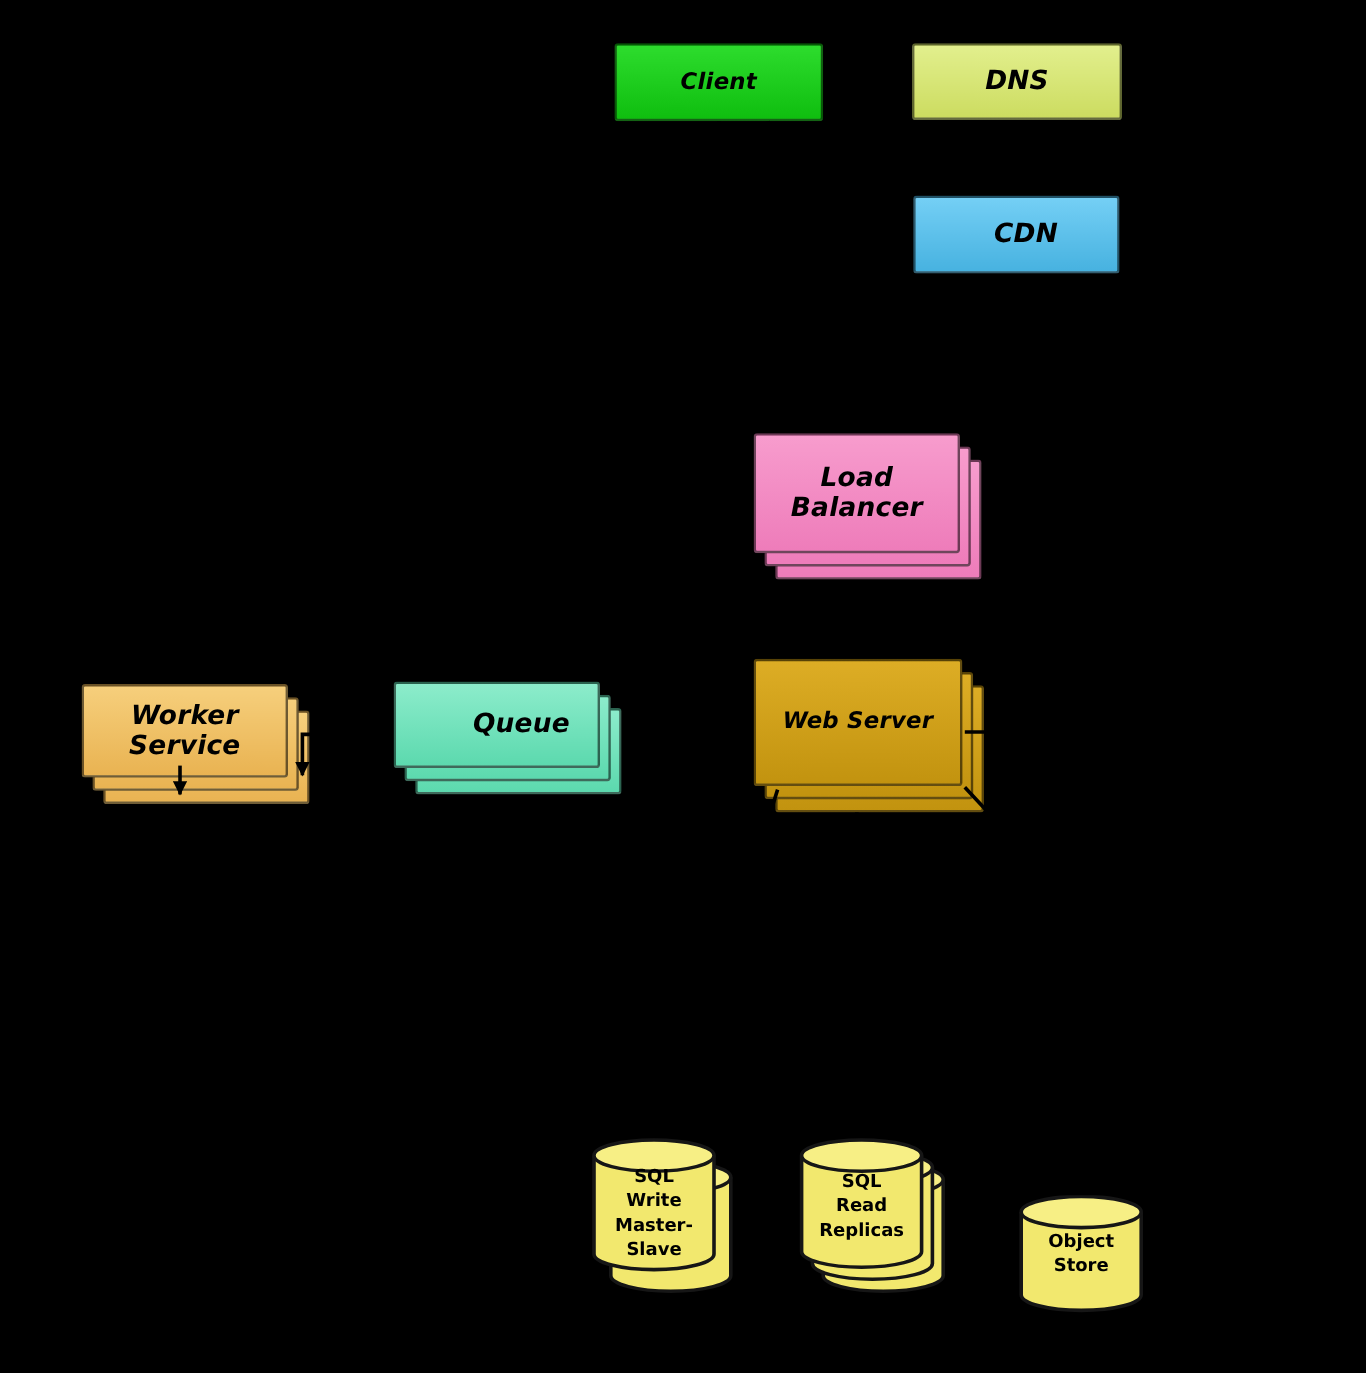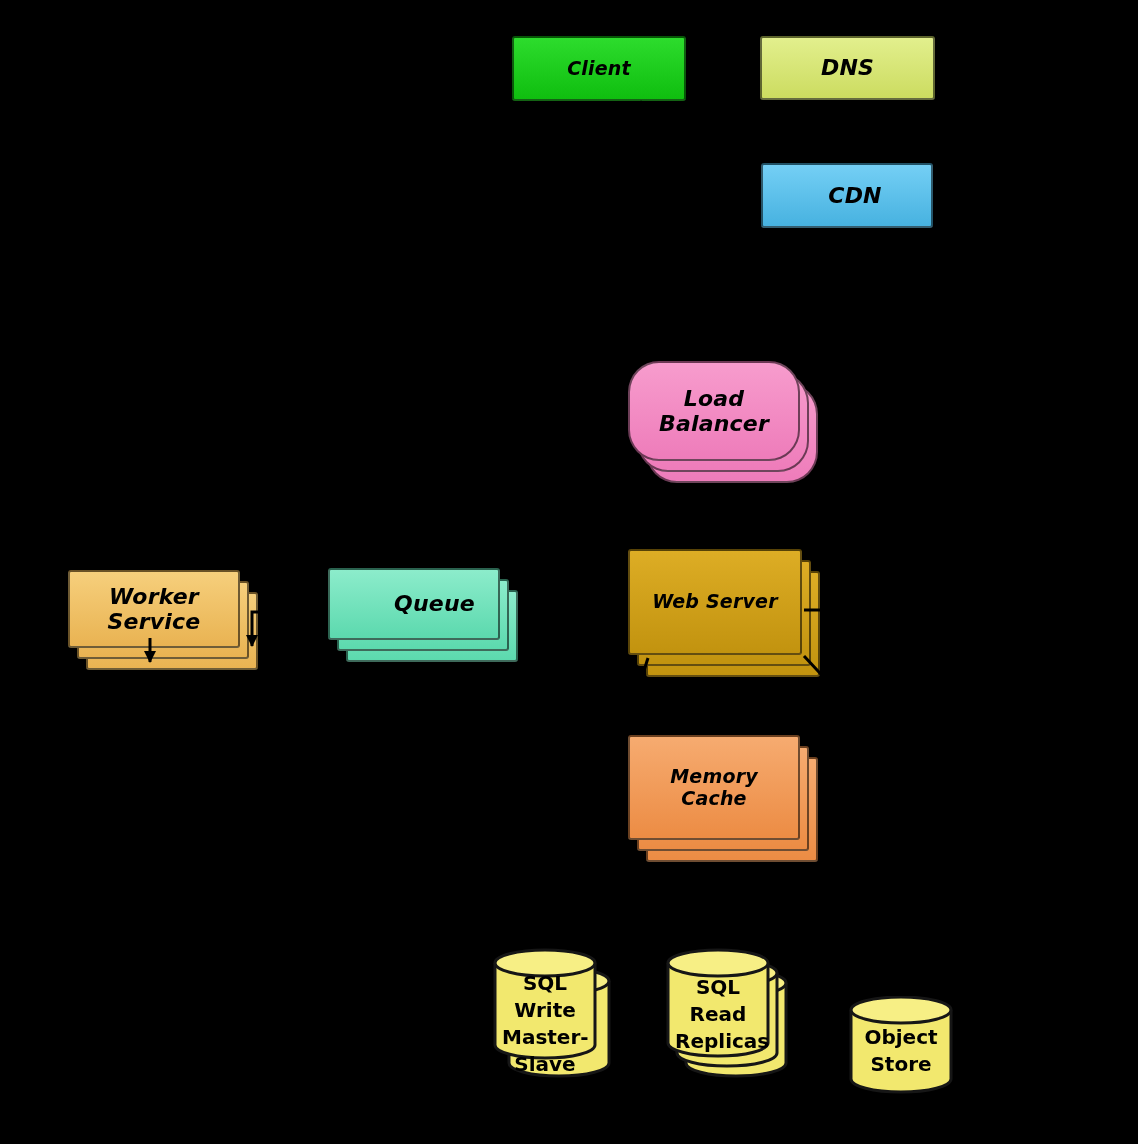--- a/index.html
+++ b/index.html
@@ -26,29 +26,29 @@
     letter-spacing:0.2px;
     line-height:1.15;
     padding:0 6px;
     font-style:italic;
   }
   .fs19{font-size:19px;} .fs18{font-size:22px;}
   
   .c-client{background:linear-gradient(180deg,#2ddc2d,#0fbe0f);}
   .c-dns{background:linear-gradient(180deg,#e2ef8d,#ccdc60);}
   .c-cdn{background:linear-gradient(180deg,#74cff5,#47b2e0);padding-left:16px;}
-  .c-lb{background:linear-gradient(180deg,#f79ccd,#ee7cba);border-radius:31px;}
+  .c-lb{background:linear-gradient(180deg,#f79ccd,#ee7cba);}
   .c-web{background:linear-gradient(180deg,#ddad25,#c2930f);}
   .c-worker{background:linear-gradient(180deg,#f6cf7c,#e9b352);}
   .c-queue{background:linear-gradient(180deg,#8ceccb,#5cd9ae);padding-left:41px;}
   .c-mem{background:linear-gradient(180deg,#f6ab70,#ec8c44);}
   
   .cyl-lbl{
     position:absolute;
-    color:#000;font-weight:bold;font-size:20px;
+    color:#000;font-weight:bold;font-size:15px;
     line-height:1.35;text-align:center;
     white-space:pre-line;
   }
   .edges{position:absolute;left:0;top:0;z-index:10;pointer-events:none;}
 </style>
 </head>
 <body>
 
 <div class="canvas">
 
@@ -96,27 +96,20 @@
   </div>
 
   <div class="node" style="left:328px;top:568px;width:172px;height:72px">
     <div class="echo e2 c-queue"></div>
     <div class="echo e1 c-queue"></div>
     <div class="face c-queue">
       <span class="lbl fs18">Queue</span>
     </div>
   </div>
 
-  <div class="node" style="left:628px;top:735px;width:172px;height:105px">
-    <div class="echo e2 c-mem"></div>
-    <div class="echo e1 c-mem"></div>
-    <div class="face c-mem">
-      <span class="lbl fs19">Memory Cache</span>
-    </div>
-  </div>
 
   <div class="node" style="left:492px;top:948px;width:124px;height:136px">
     <svg width="124" height="136" viewBox="0 0 124 136">
       <g transform="translate(14,18)">
         <path d="M3,15 L3,97 A50,13 0 0 0 103,97 L103,15" fill="#f2e86e" stroke="#161616" stroke-width="3"></path>
         <ellipse cx="53" cy="15" rx="50" ry="13" fill="#f7ef85" stroke="#161616" stroke-width="3"></ellipse>
       </g>
       <g>
         <path d="M3,15 L3,97 A50,13 0 0 0 103,97 L103,15" fill="#f2e86e" stroke="#161616" stroke-width="3"></path>
         <ellipse cx="53" cy="15" rx="50" ry="13" fill="#f7ef85" stroke="#161616" stroke-width="3"></ellipse>

